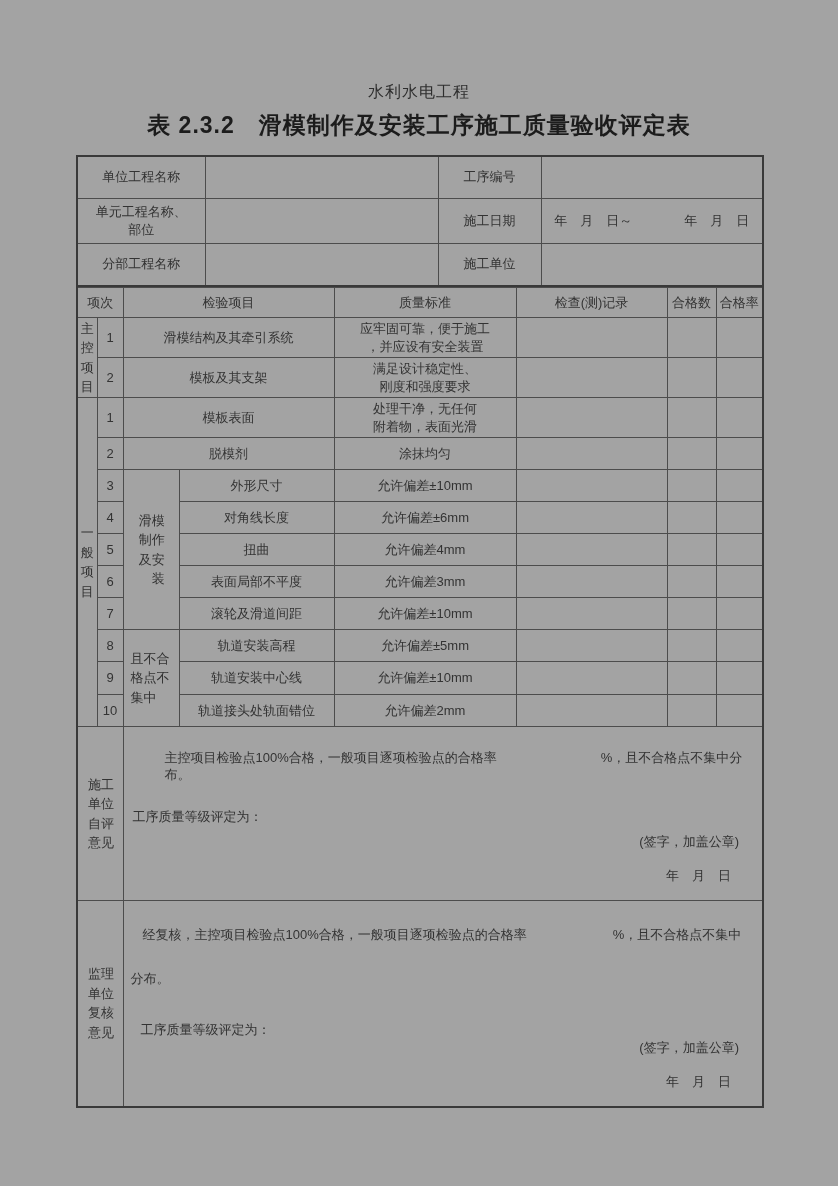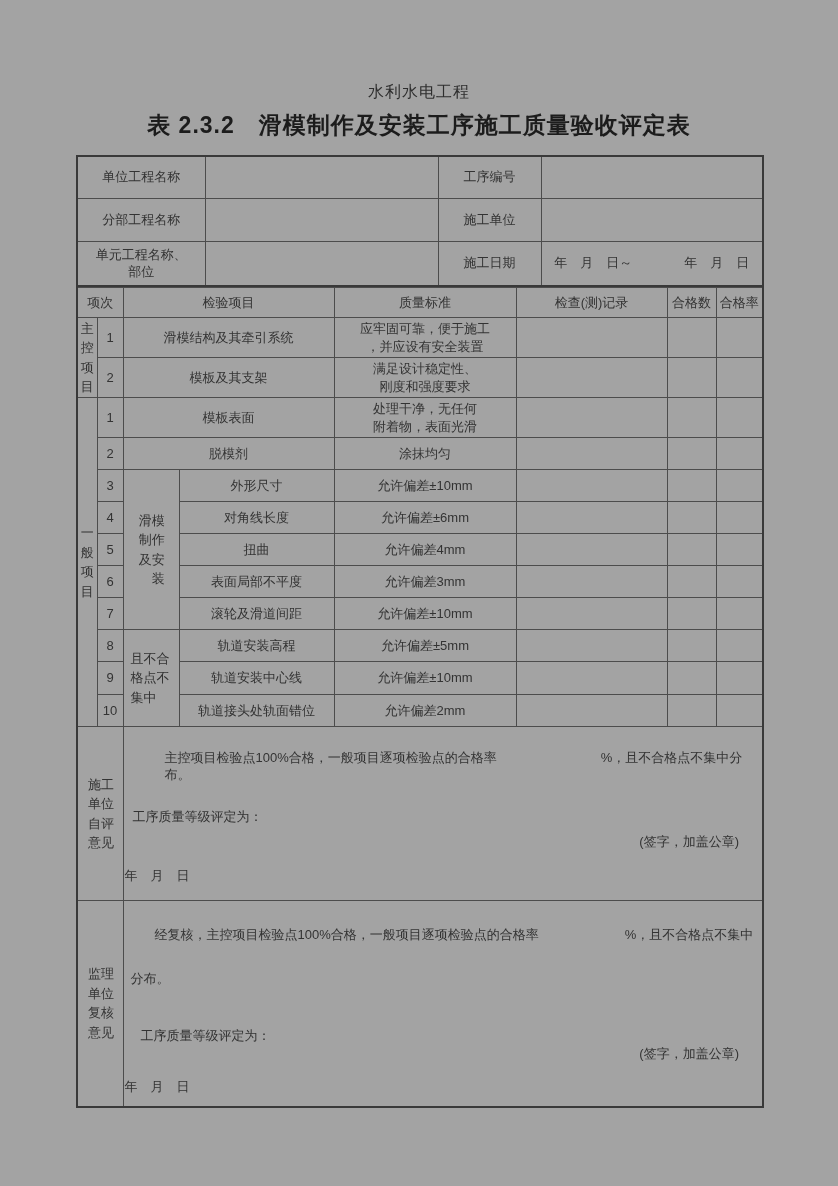--- a/index.html
+++ b/index.html
@@ -32,25 +32,25 @@
   .w3 { width:3.15em; }
   .num-cell { font-size:13px; }
   .sec-body {
     display:flex; flex-direction:column; text-align:left;
     font-size:13px; color:#333333;
   }
   .sec-body.self { height:170px; }
   .sec-body.review { height:202px; }
   .op-line1 { margin:20px 0 0 40px; }
   .op-grade { margin:24px 0 0 8px; }
-  .rv-line1 { margin:24px 0 0 30px; }
-  .rv-line2 { margin:26px 0 16px 6px; }
+  .rv-line1 { margin:24px 0 0 18px; }
+  .rv-line2 { margin:26px 0 10px 6px; }
   .rv-grade { margin:24px 0 0 16px; }
   .op-sign { margin-top:auto; text-align:right; padding-right:22px; }
-  .op-date { padding:16px 30px 14px 0; }
+  .op-date { text-align:right; padding:16px 30px 14px 0; }
   .gap1 { display:inline-block; width:104px; }
   .gap2 { display:inline-block; width:86px; }
 </style>
 </head>
 <body>
 
 <div class="page">
 
   <div class="doc-category">水利水电工程</div>
   <div class="doc-title">表 2.3.2　滑模制作及安装工序施工质量验收评定表</div>
@@ -64,32 +64,32 @@
           <col style="width:103px">
           <col style="width:222px">
         </colgroup>
       <tbody>
           <tr style="height:42px">
         <td>单位工程名称</td>
         <td></td>
         <td>工序编号</td>
         <td></td>
       </tr>
-      <tr style="height:43px">
-        <td>分部工程名称</td>
-        <td></td>
-        <td>施工单位</td>
-        <td></td>
-      </tr>
       <tr style="height:45px">
         <td class="prewrap">单元工程名称、
 部位</td>
         <td></td>
         <td>施工日期</td>
         <td>年　月　日～　　　　年　月　日</td>
+      </tr>
+      <tr style="height:43px">
+        <td>分部工程名称</td>
+        <td></td>
+        <td>施工单位</td>
+        <td></td>
       </tr>
     </tbody>
       </table>
 
     <table class="main">
       <colgroup>
         <col style="width:20px">
           <col style="width:26px">
           <col style="width:56px">
           <col style="width:155px">

